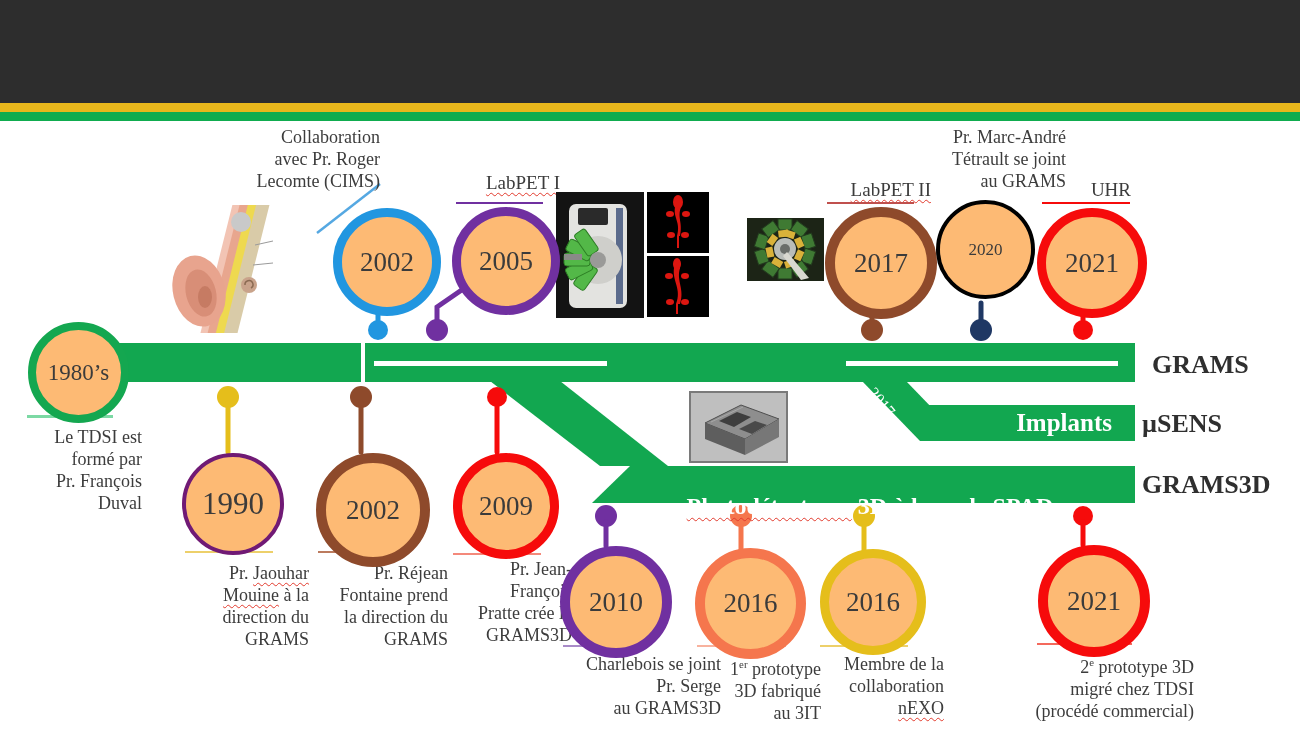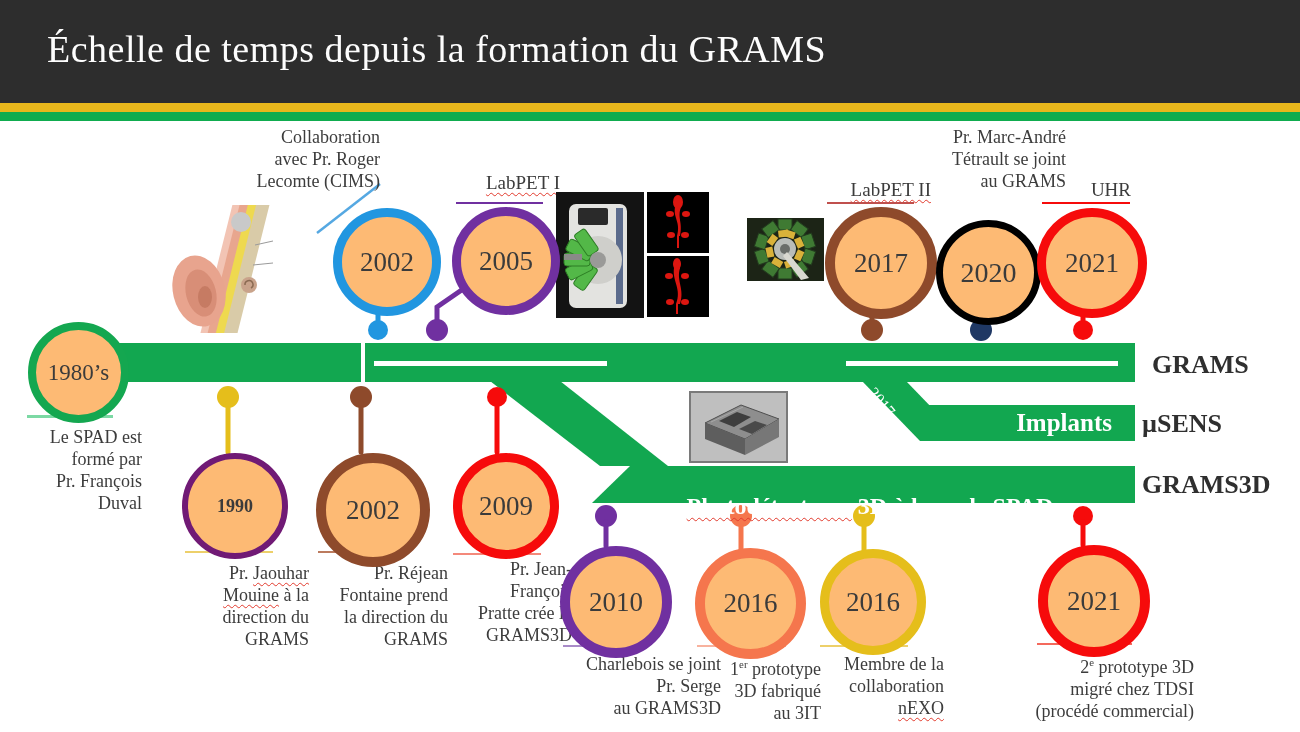--- a/index.html
+++ b/index.html
@@ -23,21 +23,20 @@
   .sidelabel{position:absolute;color:#2F2F2F;font-weight:bold;font-size:26px;z-index:2;white-space:nowrap;}
   sup{font-size:60%;}
   svg{display:block;}
 </style>
 </head>
 <body>
 
 <div id="slide">
 
   <div class="abs" id="titlebar"></div>
-  <div class="abs" id="title">Échelle de temps depuis la formation du GRAMS</div>
   <div class="abs" id="stripe-y"></div>
   <div class="abs" id="stripe-g"></div>
 
   <svg class="abs" style="left:0;top:0;z-index:1;" width="1300" height="732" viewBox="0 0 1300 732">
 
     <rect x="68" y="343" width="1067" height="39" fill="#12A750"></rect>
     <polygon points="862,381 906,381 964,441 920,441" fill="#12A750"></polygon>
     <rect x="920" y="405" width="215" height="36" fill="#12A750"></rect>
     <polygon points="490,381 560,381 668,466 600,466" fill="#12A750"></polygon>
     <polygon points="630,466 1135,466 1135,503 592,503" fill="#12A750"></polygon>
@@ -85,23 +84,23 @@
   <div class="bartext" style="left:878px;top:384px;font-size:16px;font-weight:normal;transform:rotate(50deg);transform-origin:left top;">2017</div>
 
   <div class="sidelabel" style="left:1152px;top:350px;">GRAMS</div>
   <div class="sidelabel" style="left:1142px;top:409px;">µSENS</div>
   <div class="sidelabel" style="left:1142px;top:470px;">GRAMS3D</div>
 
   <div class="circle" style="left:28px;top:322px;width:85px;height:85px;border:8px solid #14A750;font-size:23px;">1980’s</div>
   <div class="circle" style="left:333px;top:208px;width:90px;height:90px;border:9px solid #2196E0;font-size:27px;">2002</div>
   <div class="circle" style="left:452px;top:207px;width:90px;height:90px;border:9px solid #7030A0;font-size:27px;">2005</div>
   <div class="circle" style="left:825px;top:207px;width:92px;height:92px;border:10px solid #8E4A2B;font-size:27px;">2017</div>
-  <div class="circle" style="left:936px;top:220px;width:91px;height:91px;border:7px solid #000000;font-size:28px;">2020</div>
+  <div class="circle" style="left:936px;top:200px;width:91px;height:91px;border:4px solid #000000;font-size:17px;">2020</div>
   <div class="circle" style="left:1037px;top:208px;width:92px;height:92px;border:9px solid #F60B0B;font-size:27px;">2021</div>
-  <div class="circle" style="left:182px;top:453px;width:94px;height:94px;border:6px solid #701a75;font-size:18px;font-weight:bold;">1990</div>
+  <div class="circle" style="left:182px;top:453px;width:94px;height:94px;border:4px solid #701a75;font-size:31px;">1990</div>
   <div class="circle" style="left:316px;top:453px;width:94px;height:94px;border:10px solid #8E4A2B;font-size:27px;">2002</div>
   <div class="circle" style="left:453px;top:453px;width:88px;height:88px;border:9px solid #F60B0B;font-size:27px;">2009</div>
   <div class="circle" style="left:560px;top:546px;width:92px;height:92px;border:10px solid #7030A0;font-size:27px;">2010</div>
   <div class="circle" style="left:695px;top:548px;width:91px;height:91px;border:10px solid #F5764D;font-size:27px;">2016</div>
   <div class="circle" style="left:820px;top:549px;width:88px;height:88px;border:9px solid #E5BE1B;font-size:27px;">2016</div>
   <div class="circle" style="left:1038px;top:545px;width:92px;height:92px;border:10px solid #F60B0B;font-size:27px;">2021</div>
 
   <div class="cap" style="left:210px;top:126px;width:170px;">
     <div>Collaboration</div>
     <div>avec Pr. Roger</div>
@@ -122,21 +121,21 @@
     <div>Pr. Marc-André</div>
     <div>Tétrault se joint</div>
     <div>au GRAMS</div>
   </div>
 
   <div class="cap" style="left:1031px;top:179px;width:100px;font-size:19px;"><span>UHR</span></div>
   <div class="rule" style="left:1042px;top:202px;width:88px;height:2px;background:#F60B0B;"></div>
 
   <div class="rule" style="left:27px;top:415px;width:86px;height:3px;background:#7CD9A4;"></div>
   <div class="cap" style="left:2px;top:426px;width:140px;">
-    <div>Le SPAD est</div>
+    <div>Le TDSI est</div>
     <div>formé par</div>
     <div>Pr. François</div>
     <div>Duval</div>
   </div>
 
   <div class="rule" style="left:185px;top:551px;width:88px;height:2px;background:#EDD06A;"></div>
   <div class="cap" style="left:149px;top:562px;width:160px;">
     <div><span>Pr. </span><span class="wavy">Jaouhar</span></div>
     <div><span class="wavy">Mouine</span><span> à la</span></div>
     <div>direction du</div>

